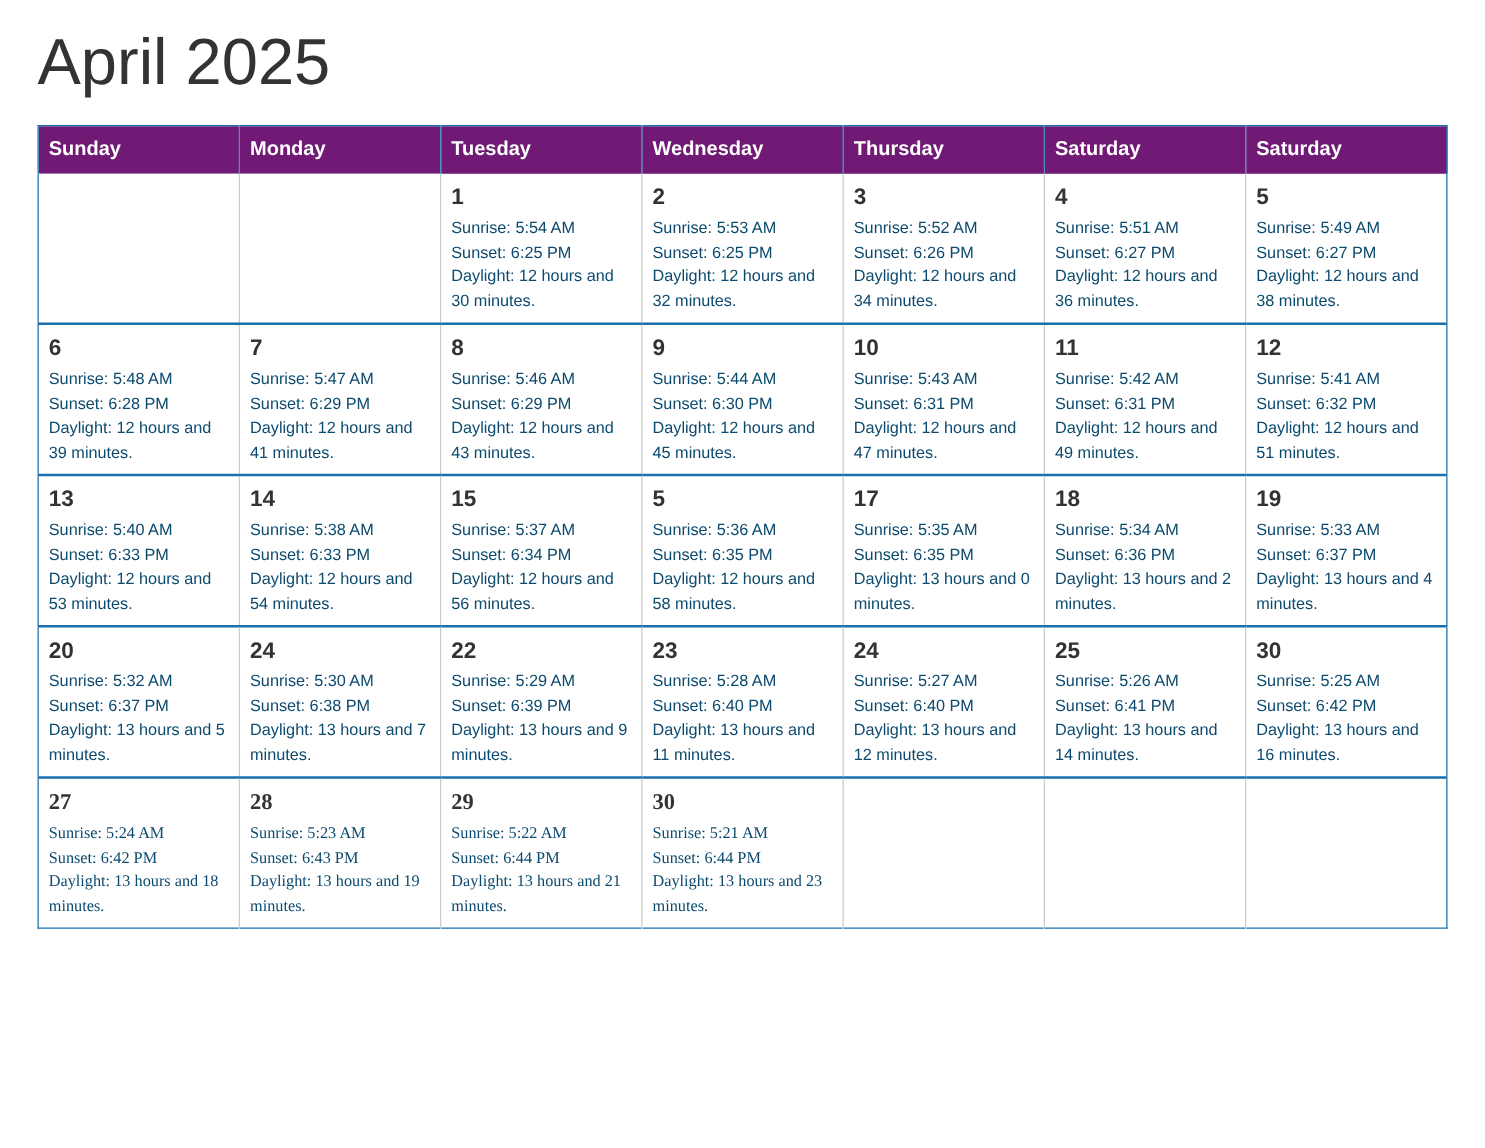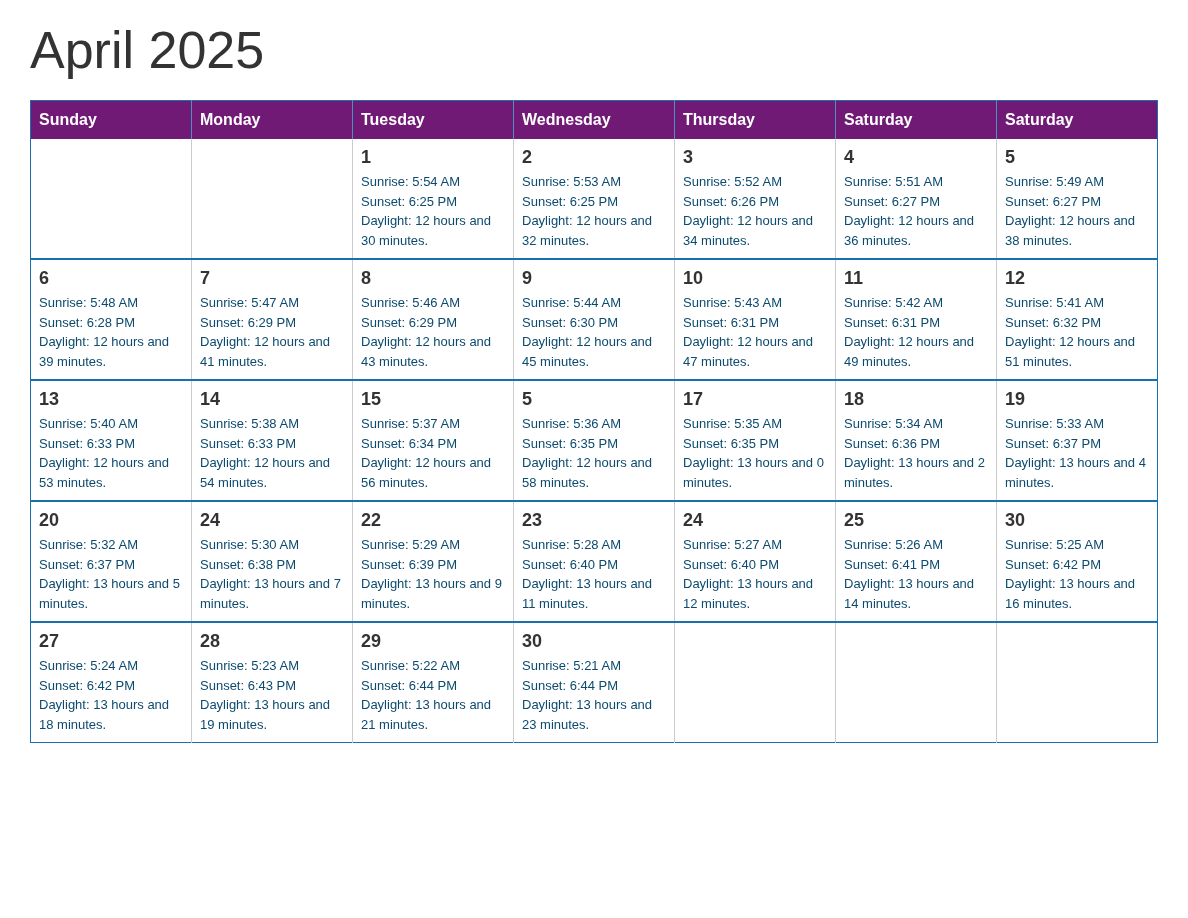--- a/index.html
+++ b/index.html
@@ -83,20 +83,21 @@
       border-right: 1px solid #ccc;
       border-bottom: 2px solid #1a6fae;
       width: 14.28%;
       min-height: 100px;
     }
     .calendar tbody tr td:last-child {
       border-right: none;
     }
     .calendar tbody tr:last-child td {
       border-bottom: none;
+      font-family: Liberation Serif, serif;
     }
     .day-number {
       font-size: 18px;
       font-weight: bold;
       color: #333;
       display: block;
       margin-bottom: 4px;
     }
     .day-info {
       font-size: 13px;

